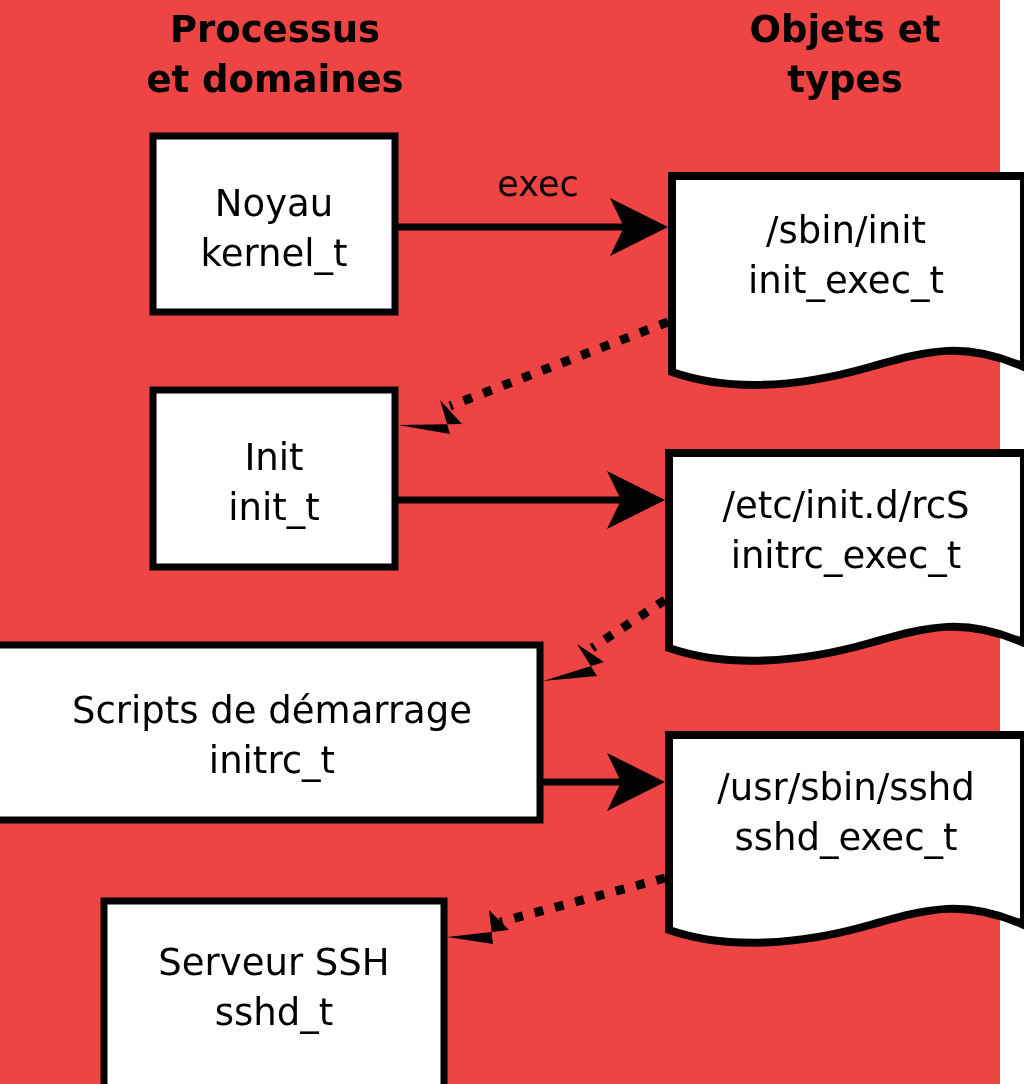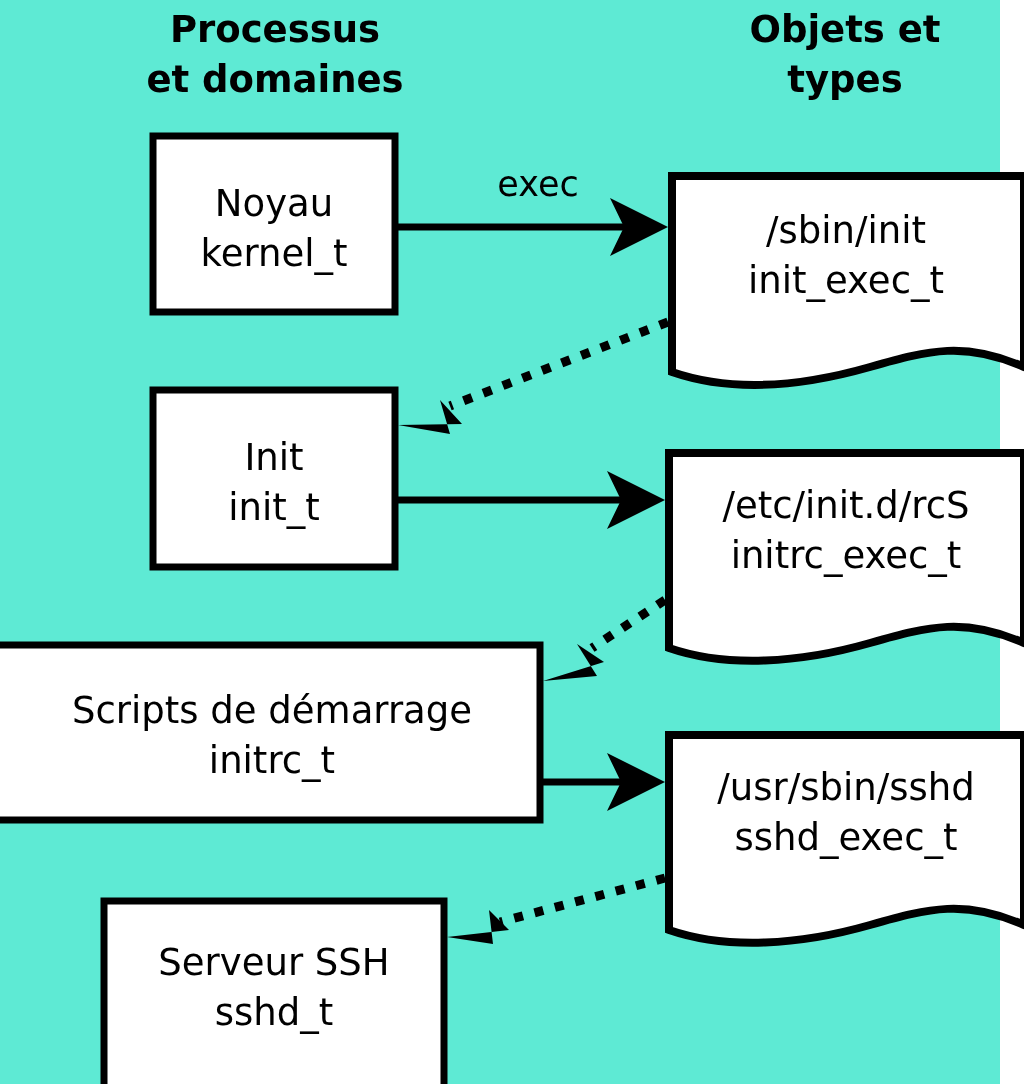--- a/index.html
+++ b/index.html
@@ -10,21 +10,21 @@
   body {
     width: 1024px;
     height: 1084px;
     overflow: hidden;
     font-family: "DejaVu Sans", sans-serif;
   }
   #diagram-root {
     position: relative;
     width: 1000px;
     height: 1084px;
-    background: #5eead4;
+    background: #ef4444;
   }
   svg.canvas {
     position: absolute;
     top: 0;
     left: 0;
     width: 1024px;
     height: 1084px;
   }
   .col-header {
     font-family: "DejaVu Sans", sans-serif;

